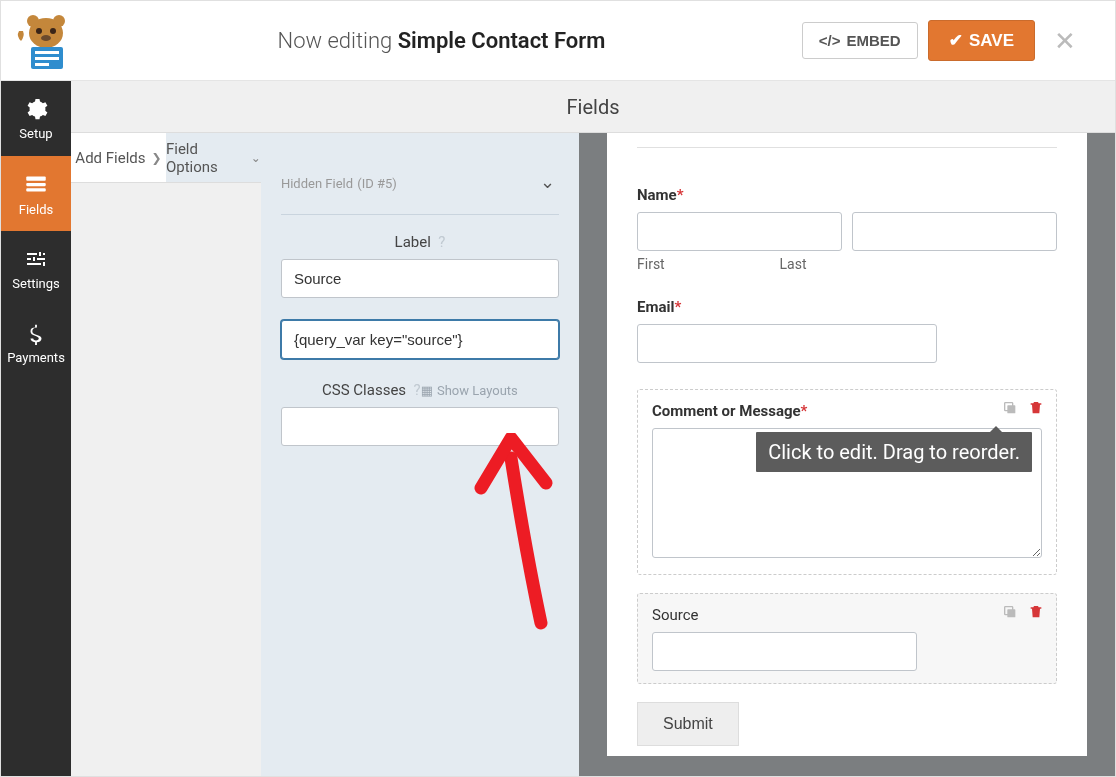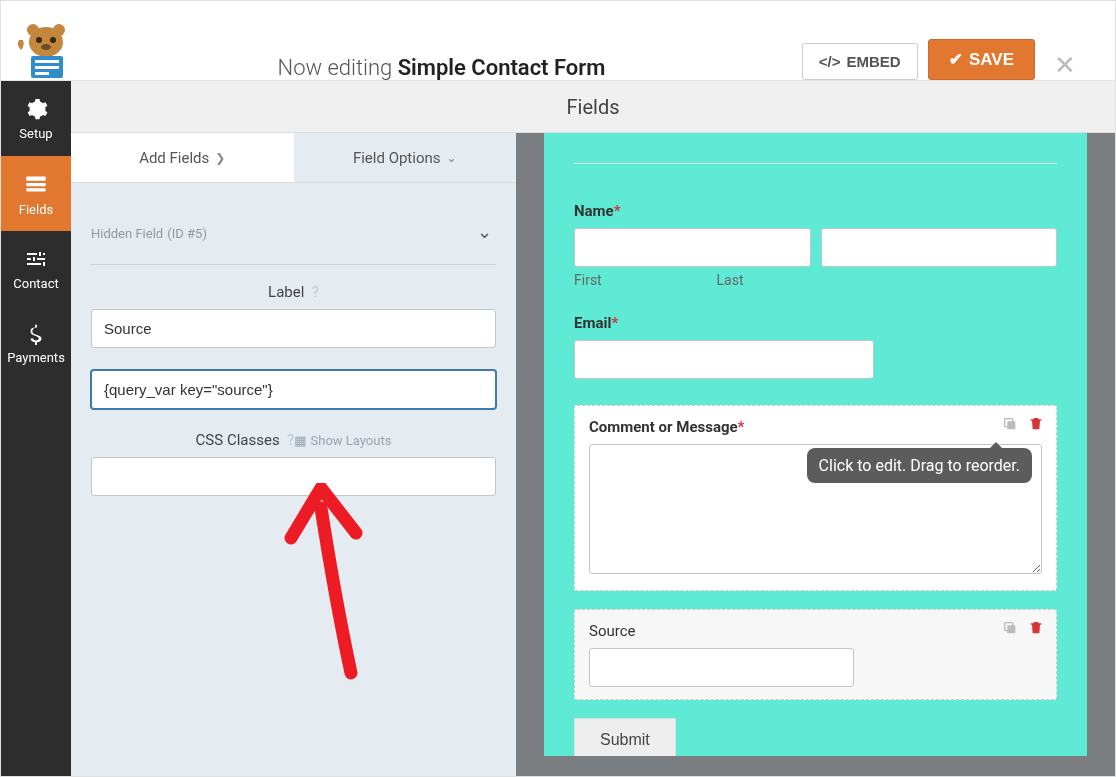--- a/index.html
+++ b/index.html
@@ -1,64 +1,64 @@
 <!DOCTYPE html>
 <html><head>
 <meta charset="utf-8">
 <style>
 * { box-sizing: border-box; margin: 0; padding: 0; }
 body { font-family: -apple-system, BlinkMacSystemFont, "Segoe UI", Roboto, Arial, sans-serif; background: #fff; color: #444; width: 1116px; height: 777px; overflow: hidden; border: 1px solid #e0e0e0; }
-.topbar { height: 80px; display: flex; align-items: flex-end; padding: 0 20px 0 10px; border-bottom: 1px solid #e5e5e5; }
+.topbar { height: 80px; display: flex; align-items: center; padding: 0 20px 0 10px; border-bottom: 1px solid #e5e5e5; }
 .logo { width: 70px; height: 60px; position: relative; }
 .editing { flex: 1; text-align: center; font-size: 22px; color: #555; font-weight: 300; }
 .editing b { font-weight: 600; color: #222; }
 .embed-btn { background: #fff; border: 1px solid #ccc; color: #555; padding: 9px 16px; font-size: 15px; border-radius: 3px; margin-right: 10px; display: flex; align-items: center; cursor: pointer; font-weight: 600;}
 .save-btn { background: #e27730; border: 1px solid #ca6b2c; color: #fff; padding: 9px 20px; font-size: 17px; border-radius: 3px; display: flex; align-items: center; cursor: pointer; font-weight: 600;}
 .close-x { width: 60px; text-align: center; font-size: 26px; color: #bbb; cursor: pointer; }
 .main { display: flex; height: calc(100% - 80px); }
 .sidebar { width: 70px; background: #2d2d2d; display: flex; flex-direction: column; }
 .sidebar-item { height: 75px; display: flex; flex-direction: column; align-items: center; justify-content: center; color: #fff; font-size: 13px; cursor: pointer; gap: 5px;}
 .sidebar-item.active { background: #e27730; }
 .sidebar-item svg { fill: #fff; }
 .content { flex: 1; display: flex; flex-direction: column; background: #f0f0f0; position: relative;}
 .panel-header { height: 52px; display: flex; align-items: center; justify-content: center; font-size: 20px; color: #444; background: #f0f0f0; border-bottom: 1px solid #ddd; }
 .panel-body { flex: 1; display: flex; overflow: hidden; }
-.left-col { width: 445px; display: flex; flex-direction: column; }
+.left-col { width: 508px; display: flex; }
 .tab-row { display: flex; height: 50px; background: #fff; border-bottom: 1px solid #ddd; }
 .tab { flex: 1; display: flex; align-items: center; justify-content: center; font-size: 15px; color: #555; cursor: pointer; }
 .tab.active { background: #e4ebf1; }
 .tab .chev { margin-left: 6px; font-size: 12px; color: #888;}
 .options-panel { flex: 1; background: #e4ebf1; padding: 20px; overflow-y: auto; position: relative;}
 .field-heading { display: flex; justify-content: space-between; align-items: center; padding: 18px 4px 22px 0; border-bottom: 1px solid #c9d4de; margin-bottom: 18px;}
 .field-heading h3 { font-size: 17px; font-weight: 400; color: #333; }
 .field-heading h3 span { color: #999; font-size: 13px; }
 .field-heading .toggle-chev { color: #555; font-size: 18px; }
 .form-row { margin-bottom: 22px; }
 .form-row-label { display: flex; justify-content: center; margin-bottom: 8px; font-size: 15px; color: #444;}
 .form-row-label .help { color: #c0c9d1; }
 .input { width: 100%; padding: 10px 12px; border: 1px solid #c0c5cb; border-radius: 3px; background: #fff; font-size: 15px; color: #333;}
 .input.focus { border: 1px solid #3d7aa8; box-shadow: 0 0 0 1px #3d7aa8; }
 .smart-tags { font-size: 13px; color: #9aa4ae; display: flex; align-items: center; gap: 4px;}
 .preview-col { flex: 1; background: #7b7e80; padding: 0 28px 20px 28px; overflow-y: auto;}
-.preview-card { background: #5eead4; height: 100%; padding: 30px 30px 10px 30px; overflow-y: auto;}
+.preview-card { background: #ffffff; height: 100%; padding: 14px 30px 10px 30px; overflow-y: auto;}
 .prev-divider { border-top: 1px solid #e0e0e0; margin-bottom: 38px;}
 .flabel { font-size: 15px; font-weight: 700; color: #333; margin-bottom: 8px; display: block;}
 .req { color: #d63638; }
 .fgroup { margin-bottom: 26px; }
 .name-row { display: flex; gap: 10px; margin-bottom: 5px;}
 .name-row input { flex: 1; min-width: 0;}
 .sublabel-row { display: flex; gap: 10px;}
 .sublabel-row span { flex: 1; font-size: 14px; color: #666;}
 .pv-input { padding: 10px; border: 1px solid #c0c5cb; border-radius: 3px; font-size: 15px; width: 300px; max-width: 100%;}
 .pv-input.tall { height: 130px; width: 100%; resize: both; }
 .field-box { border: 1px dashed #ccc; padding: 12px 14px; border-radius: 3px; position: relative; margin-bottom: 18px; background: #fff;}
 .field-box.hidden-bg { background: #f7f7f7; border: 1px dashed #ccc;}
 .field-actions { position: absolute; top: 10px; right: 12px; display: flex; gap: 10px; }
 .field-actions svg { width: 16px; height: 16px; }
-.tooltip { position: absolute; top: 42px; right: 24px; background: #5c5c5c; color: #fff; font-size: 16px; padding: 8px 12px; border-radius: 8px;}
+.tooltip { position: absolute; top: 42px; right: 24px; background: #5c5c5c; color: #fff; font-size: 20px; padding: 8px 12px; border-radius: 1px;}
 .tooltip::before { content: ''; position: absolute; top: -6px; right: 30px; border-left: 6px solid transparent; border-right: 6px solid transparent; border-bottom: 6px solid #5c5c5c;}
 .submit-btn { background: #eee; border: 1px solid #ddd; padding: 12px 25px; font-size: 16px; color: #444; cursor: pointer;}
 .arrow-annot { position: absolute; left: 140px; top: 300px; width: 200px; height: 200px; pointer-events: none;}
 </style>
 </head>
 <body>
 
 <div class="topbar">
   <div class="logo">
     <svg viewBox="0 0 70 60">
@@ -104,21 +104,21 @@
           <rect x="3" y="5" width="18" height="4" rx="1"></rect>
           <rect x="3" y="11" width="18" height="3" rx="1"></rect>
           <rect x="3" y="16" width="18" height="3" rx="1"></rect>
         </svg>
       <span>Fields</span>
     </div>
     <div class="sidebar-item">
       <svg width="24" height="24" viewBox="0 0 24 24">
           <path d="M3 6h10v2H3zM15 5h2v4h-2zM19 6h2v2h-2zM3 11h4v2H3zM9 10h2v4H9zM13 11h8v2h-8zM3 16h14v2H3zM19 15h2v4h-2z"></path>
         </svg>
-      <span>Contact</span>
+      <span>Settings</span>
     </div>
     <div class="sidebar-item">
       <svg width="22" height="22" viewBox="0 0 24 24">
           <path d="M12 2v3c-3 0-5 1.5-5 4 0 2 1.5 3 5 4s5 2 5 4c0 2.5-2 4-5 4v3h-2v-3c-3 0-5-2-5-4h3c0 1 1 2 3 2s3-1 3-2-1-2-4-3-5-2-5-5 2-4 5-4V2h2z" transform="translate(1 0)"></path>
         </svg>
       <span>Payments</span>
     </div>
   </div>
 
   <div class="content">

